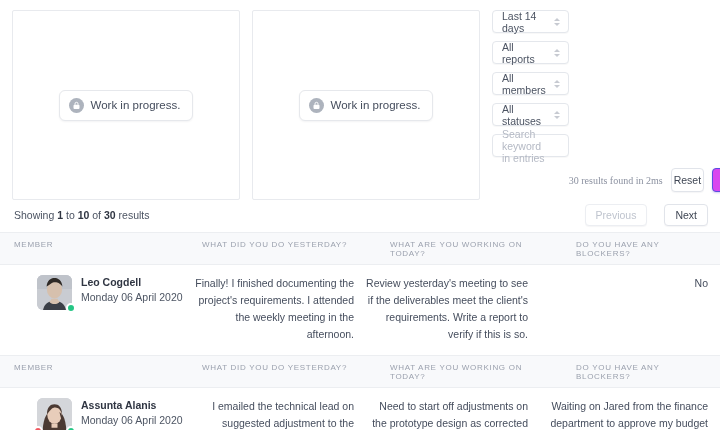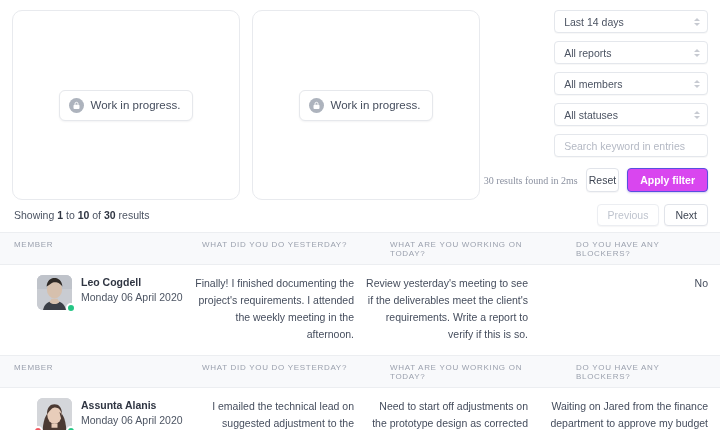--- a/index.html
+++ b/index.html
@@ -16,21 +16,21 @@
   .top-area {
     display: flex;
     gap: 12px;
     padding: 10px 12px 0 12px;
     height: 200px;
   }
   .wip-card {
     flex: 1 1 0;
     background: #ffffff;
     border: 1px solid #e8eaee;
-    border-radius: 10px;
+    border-radius: 2px;
     display: flex;
     align-items: center;
     justify-content: center;
     min-width: 0;
   }
   .wip-pill {
     display: inline-flex;
     align-items: center;
     gap: 7px;
     background: #ffffff;
@@ -51,22 +51,21 @@
     justify-content: center;
     flex: 0 0 auto;
   }
   .lock-icon svg { display: block; }
 
   
   .filter-panel {
     width: 216px;
     flex: 0 0 216px;
     display: flex;
-    flex-direction: column;
-    align-items: flex-end;
+    flex-direction: row;
   }
   .filter-fields {
     display: flex;
     flex-direction: column;
     gap: 8px;
   }
   .field {
     position: relative;
     height: 23px;
     border: 1px solid #e4e7ec;
@@ -144,21 +143,21 @@
     align-items: center;
     justify-content: space-between;
     padding: 6px 12px 8px 14px;
     height: 32px;
   }
   .showing {
     font-size: 10.5px;
     color: #4b5362;
   }
   .showing b { font-weight: bold; color: #2f3542; }
-  .pager { display: flex; gap: 5px; }
+  .pager { display: flex; gap: 17px; }
   .btn-pager { padding: 4px 10px; font-size: 10.5px; }
   .btn-pager.disabled { color: #bfc4ce; border-color: #eceef2; cursor: default; }
 
   
   .table { border-top: 1px solid #eceef1; }
   .thead {
     display: flex;
     background: #f8f9fb;
     border-bottom: 1px solid #eceef1;
     padding: 7px 12px 6px 14px;

